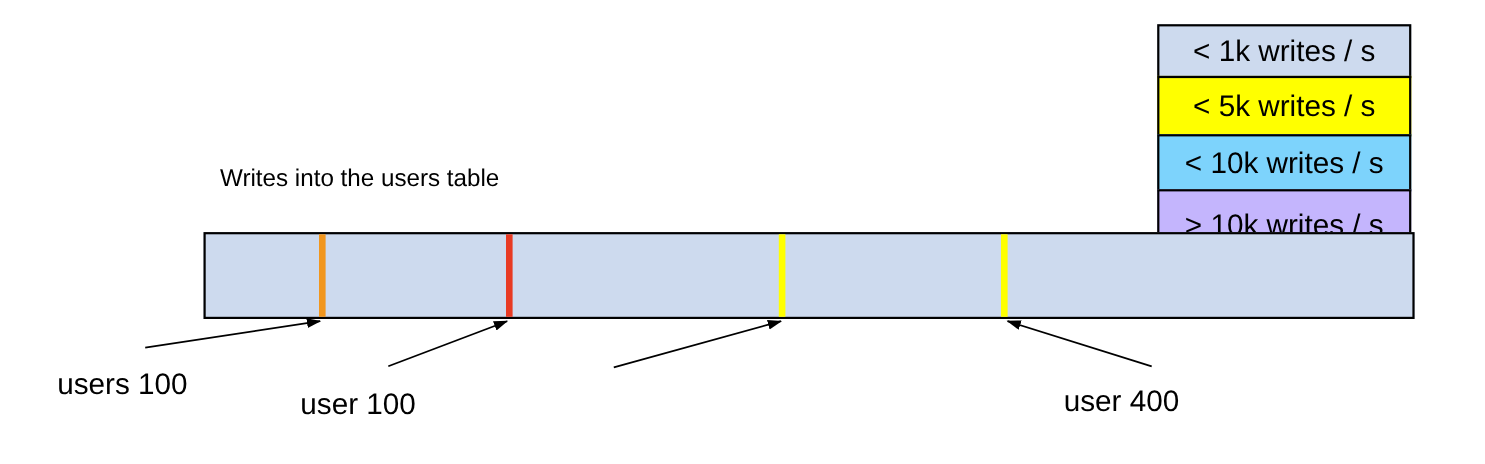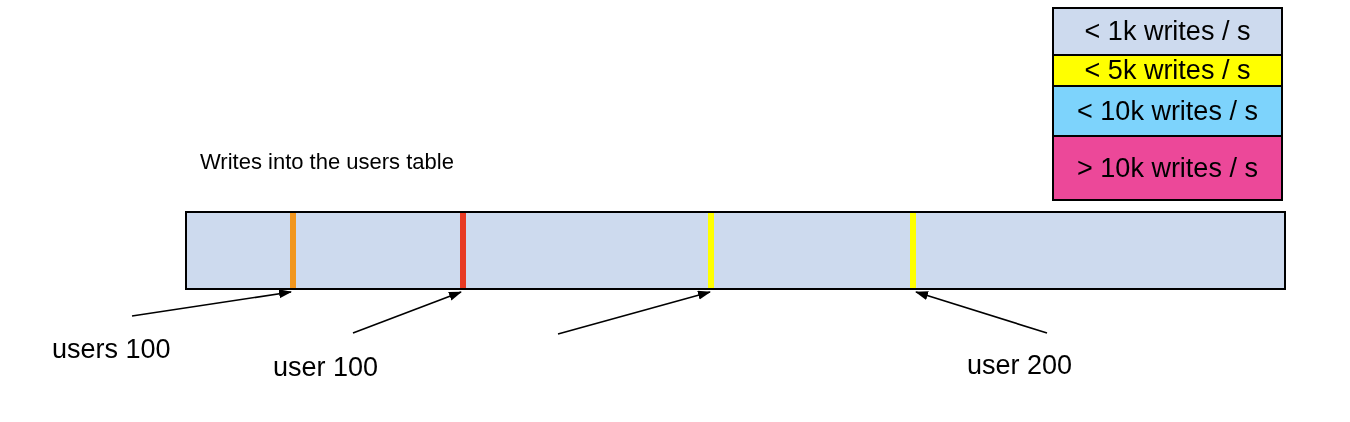--- a/index.html
+++ b/index.html
@@ -26,25 +26,25 @@
   }
   .arrow-layer{position:absolute;left:0;top:0;pointer-events:none;}
 </style>
 </head>
 <body>
 
 <div class="canvas">
 
   <div class="title">Writes into the users table</div>
 
-  <div class="legend" style="left: 1012px; top: 7px; width: 231px; padding-left: 40px;">
+  <div class="legend" style="left: 1012px; top: 22px; width: 231px; padding-left: 40px;">
       <div class="legend-row" style="background: rgb(205, 218, 238); height: 49px;">&lt; 1k writes / s</div>
-      <div class="legend-row" style="background: rgb(255, 255, 0); height: 33px; margin-top: -2px;">&lt; 5k writes / s</div>
+      <div class="legend-row" style="background: rgb(255, 255, 0); height: 55px; margin-top: -2px;">&lt; 5k writes / s</div>
       <div class="legend-row" style="background: #7dd3fc; height: 52px; margin-top: -2px;">&lt; 10k writes / s</div>
-      <div class="legend-row" style="background: #ec4899; height: 66px; margin-top: -2px;">&gt; 10k writes / s</div>
+      <div class="legend-row" style="background: #c4b5fd; height: 66px; margin-top: -2px;">&gt; 10k writes / s</div>
     </div>
 
   <div class="bar" style="left: 185px; top: 211px; width: 1101px; height: 79px; background: rgb(205, 218, 238); border-color: rgb(0, 0, 0);">
       <div class="tick" style="left: 103px; background: rgb(241, 150, 30);"></div>
       <div class="tick" style="left: 273px; background: rgb(232, 58, 35);"></div>
       <div class="tick" style="left: 521px; background: rgb(255, 255, 0);"></div>
       <div class="tick" style="left: 723px; background: rgb(255, 255, 0);"></div>
     </div>
 
   <svg class="arrow-layer" width="1350" height="422">
@@ -54,14 +54,14 @@
       </marker>
     </defs>
   <line x1="132" y1="316" x2="291" y2="292" stroke="#000000" stroke-width="1.6" marker-end="url(#ah)"></line>
       <line x1="353" y1="333" x2="461" y2="292" stroke="#000000" stroke-width="1.6" marker-end="url(#ah)"></line>
       <line x1="558" y1="334" x2="710" y2="292" stroke="#000000" stroke-width="1.6" marker-end="url(#ah)"></line>
       <line x1="1047" y1="333" x2="916" y2="292" stroke="#000000" stroke-width="1.6" marker-end="url(#ah)"></line>
     </svg>
 
 <div class="user-label" style="left: 52px; top: 335px;">users 100</div>
     <div class="user-label" style="left: 273px; top: 353px;">user 100</div>
-    <div class="user-label" style="left: 967px; top: 351px;">user 200</div>
+    <div class="user-label" style="left: 967px; top: 351px;">user 400</div>
   </div>
 
 </body></html>

